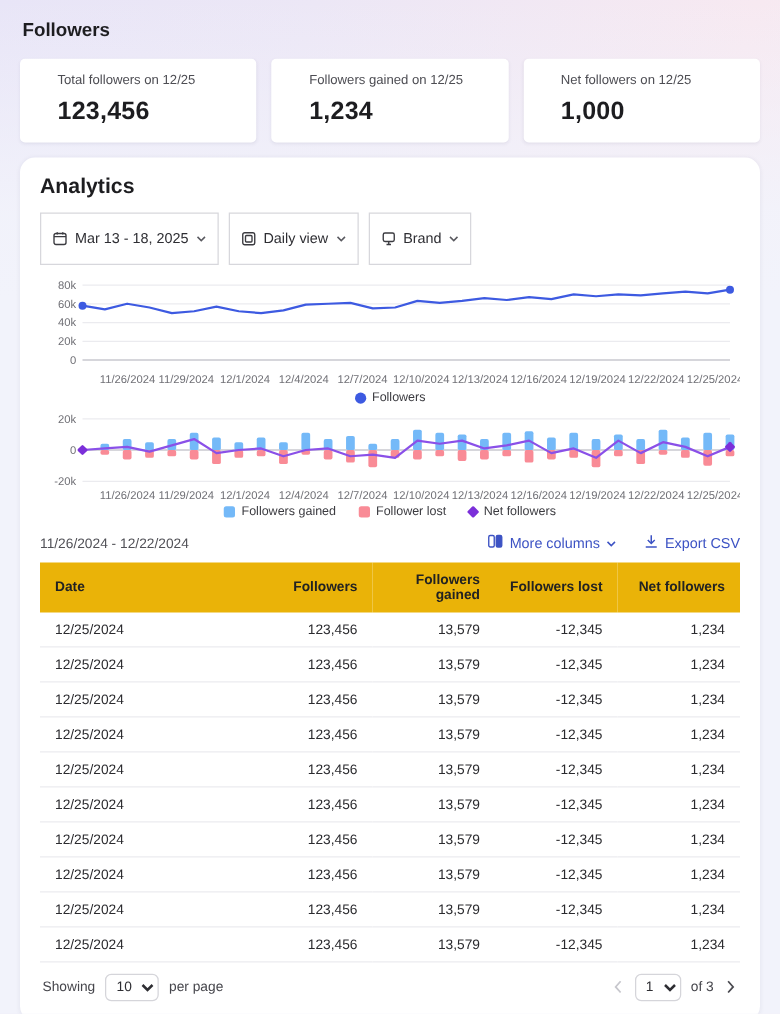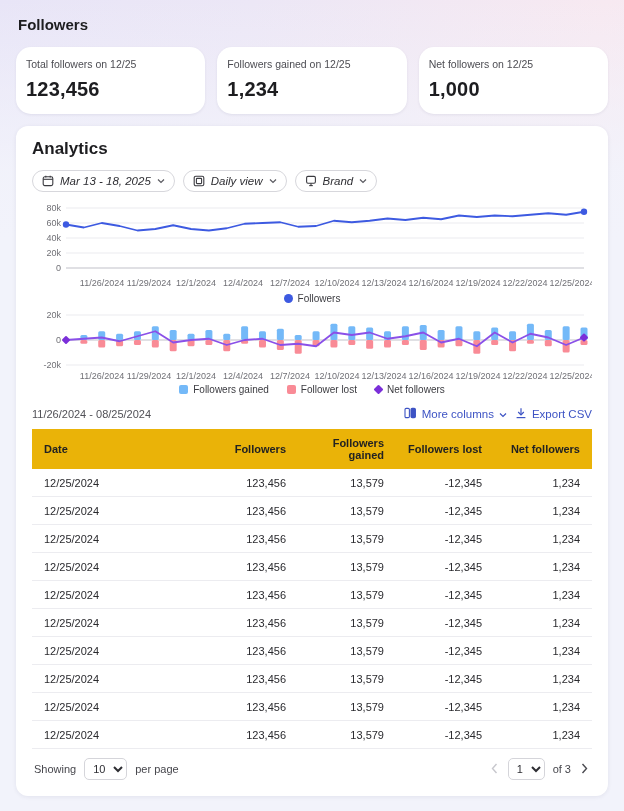--- a/index.html
+++ b/index.html
@@ -11,59 +11,59 @@
     background-image:
       linear-gradient(to bottom, rgba(242,243,251,0) 0px, rgba(242,243,251,0.92) 170px, #f2f3fb 240px),
       linear-gradient(105deg, #e8e5f7 0%, #ece7f6 30%, #f7e9f1 72%, #f3ecf4 100%);
   }
   .wrap { padding: 14px 16px 0 16px; }
   .page-title { font-size: 15px; font-weight: 700; padding: 2px 0 14px 2px; }
 
   
   .stats { display: flex; gap: 12px; margin-bottom: 12px; }
   .stat-card {
-    flex: 1; background: #fff; border-radius: 15px; padding: 11px 14px 13px 10px;
+    flex: 1; background: #fff; border-radius: 4px; padding: 11px 14px 13px 30px;
     box-shadow: 0 1px 3px rgba(40,40,80,0.08);
   }
   .stat-card .lbl { font-size: 10.5px; color: #4d4d53; margin-bottom: 8px; }
   .stat-card .val { font-size: 20px; font-weight: 700; letter-spacing: 0.2px; }
 
   
   .main-card {
     background: #fff; border-radius: 12px; padding: 13px 16px 12px 16px;
     box-shadow: 0 1px 4px rgba(40,40,80,0.08);
   }
   .sec-title { font-size: 17px; font-weight: 700; }
 
   .filters { display: flex; gap: 8px; margin: 11px 0 8px 0; }
   .filter-btn {
     display: inline-flex; align-items: center; gap: 6px;
-    background: #fff; border: 1px solid #d7d7dc; border-radius: 12px;
-    padding: 4px 9px; font-size: 11.5px; color: #2e2e33; font-family: inherit; cursor: pointer; font-style: italic;
+    background: #fff; border: 1px solid #d7d7dc; border-radius: 0;
+    padding: 14px 9px; font-size: 11.5px; color: #2e2e33; font-family: inherit; cursor: pointer;
   }
   .filter-btn svg { display: block; }
   .chev { color: #5a5a60; }
 
   .chart-box { width: 560px; }
   .chart-box svg { display: block; }
   svg text { font-family: "Liberation Sans", sans-serif; }
 
   .legend { display: flex; justify-content: center; align-items: center; gap: 18px;
             font-size: 10px; color: #3b3b40; margin: 1px 0 5px 0; }
   .legend-item { display: inline-flex; align-items: center; gap: 5px; }
   .sw { display: inline-block; }
   .sw.dot { width: 9px; height: 9px; border-radius: 50%; }
   .sw.sq { width: 9px; height: 9px; border-radius: 2px; }
   .sw.dia { width: 7px; height: 7px; transform: rotate(45deg); border-radius: 1px; }
 
   
   .detail-head { margin-top: 12px; }
   .detail-sub { display: flex; justify-content: space-between; align-items: center; margin: 9px 0 8px 0; }
   .date-range { font-size: 11px; color: #515157; }
-  .link-actions { display: flex; align-items: center; gap: 8px; margin-left: 20px; }
+  .link-actions { display: flex; align-items: center; gap: 22px; margin-left: 20px; }
   .link-btn { display: inline-flex; align-items: center; gap: 5px; background: none; border: none;
               color: #3d53c4; font-size: 11.5px; font-family: inherit; cursor: pointer; }
 
   table { width: 100%; border-collapse: collapse; table-layout: fixed; }
   thead th { background: #eab308; font-size: 11px; font-weight: 700; color: #222;
              text-align: left; padding: 8px 12px; }
   thead th.num { text-align: right; }
   tbody td { font-size: 11px; color: #2a2a2e; padding: 7.5px 12px; border-bottom: 1px solid #ececf0; }
   tbody td.num { text-align: right; }
   col.c-date { width: 30%; }
@@ -277,21 +277,21 @@
         <span>Follower lost</span>
       </span>
       <span class="legend-item">
         <span class="sw dia" id="sw-net" style="background: rgb(123, 47, 217);"></span>
         <span>Net followers</span>
       </span>
     </div>
 
     <div class="detail-head">
       <div class="detail-sub">
-        <span class="date-range">11/26/2024 - 08/25/2024</span>
+        <span class="date-range">11/26/2024 - 12/22/2024</span>
         <span class="link-actions">
           <button class="link-btn">
             <span>
               <svg width="13" height="12" viewBox="0 0 13 12" fill="none" stroke="#3d53c4" stroke-width="1.1">
                 <rect x="1" y="1.4" width="4.4" height="9.2" rx="1.2"></rect>
                   <rect x="7" y="1.4" width="4.4" height="9.2" rx="1.2" fill="#3d53c4"></rect>
               </svg>
             </span>
             <span>More columns</span>
             <span>

